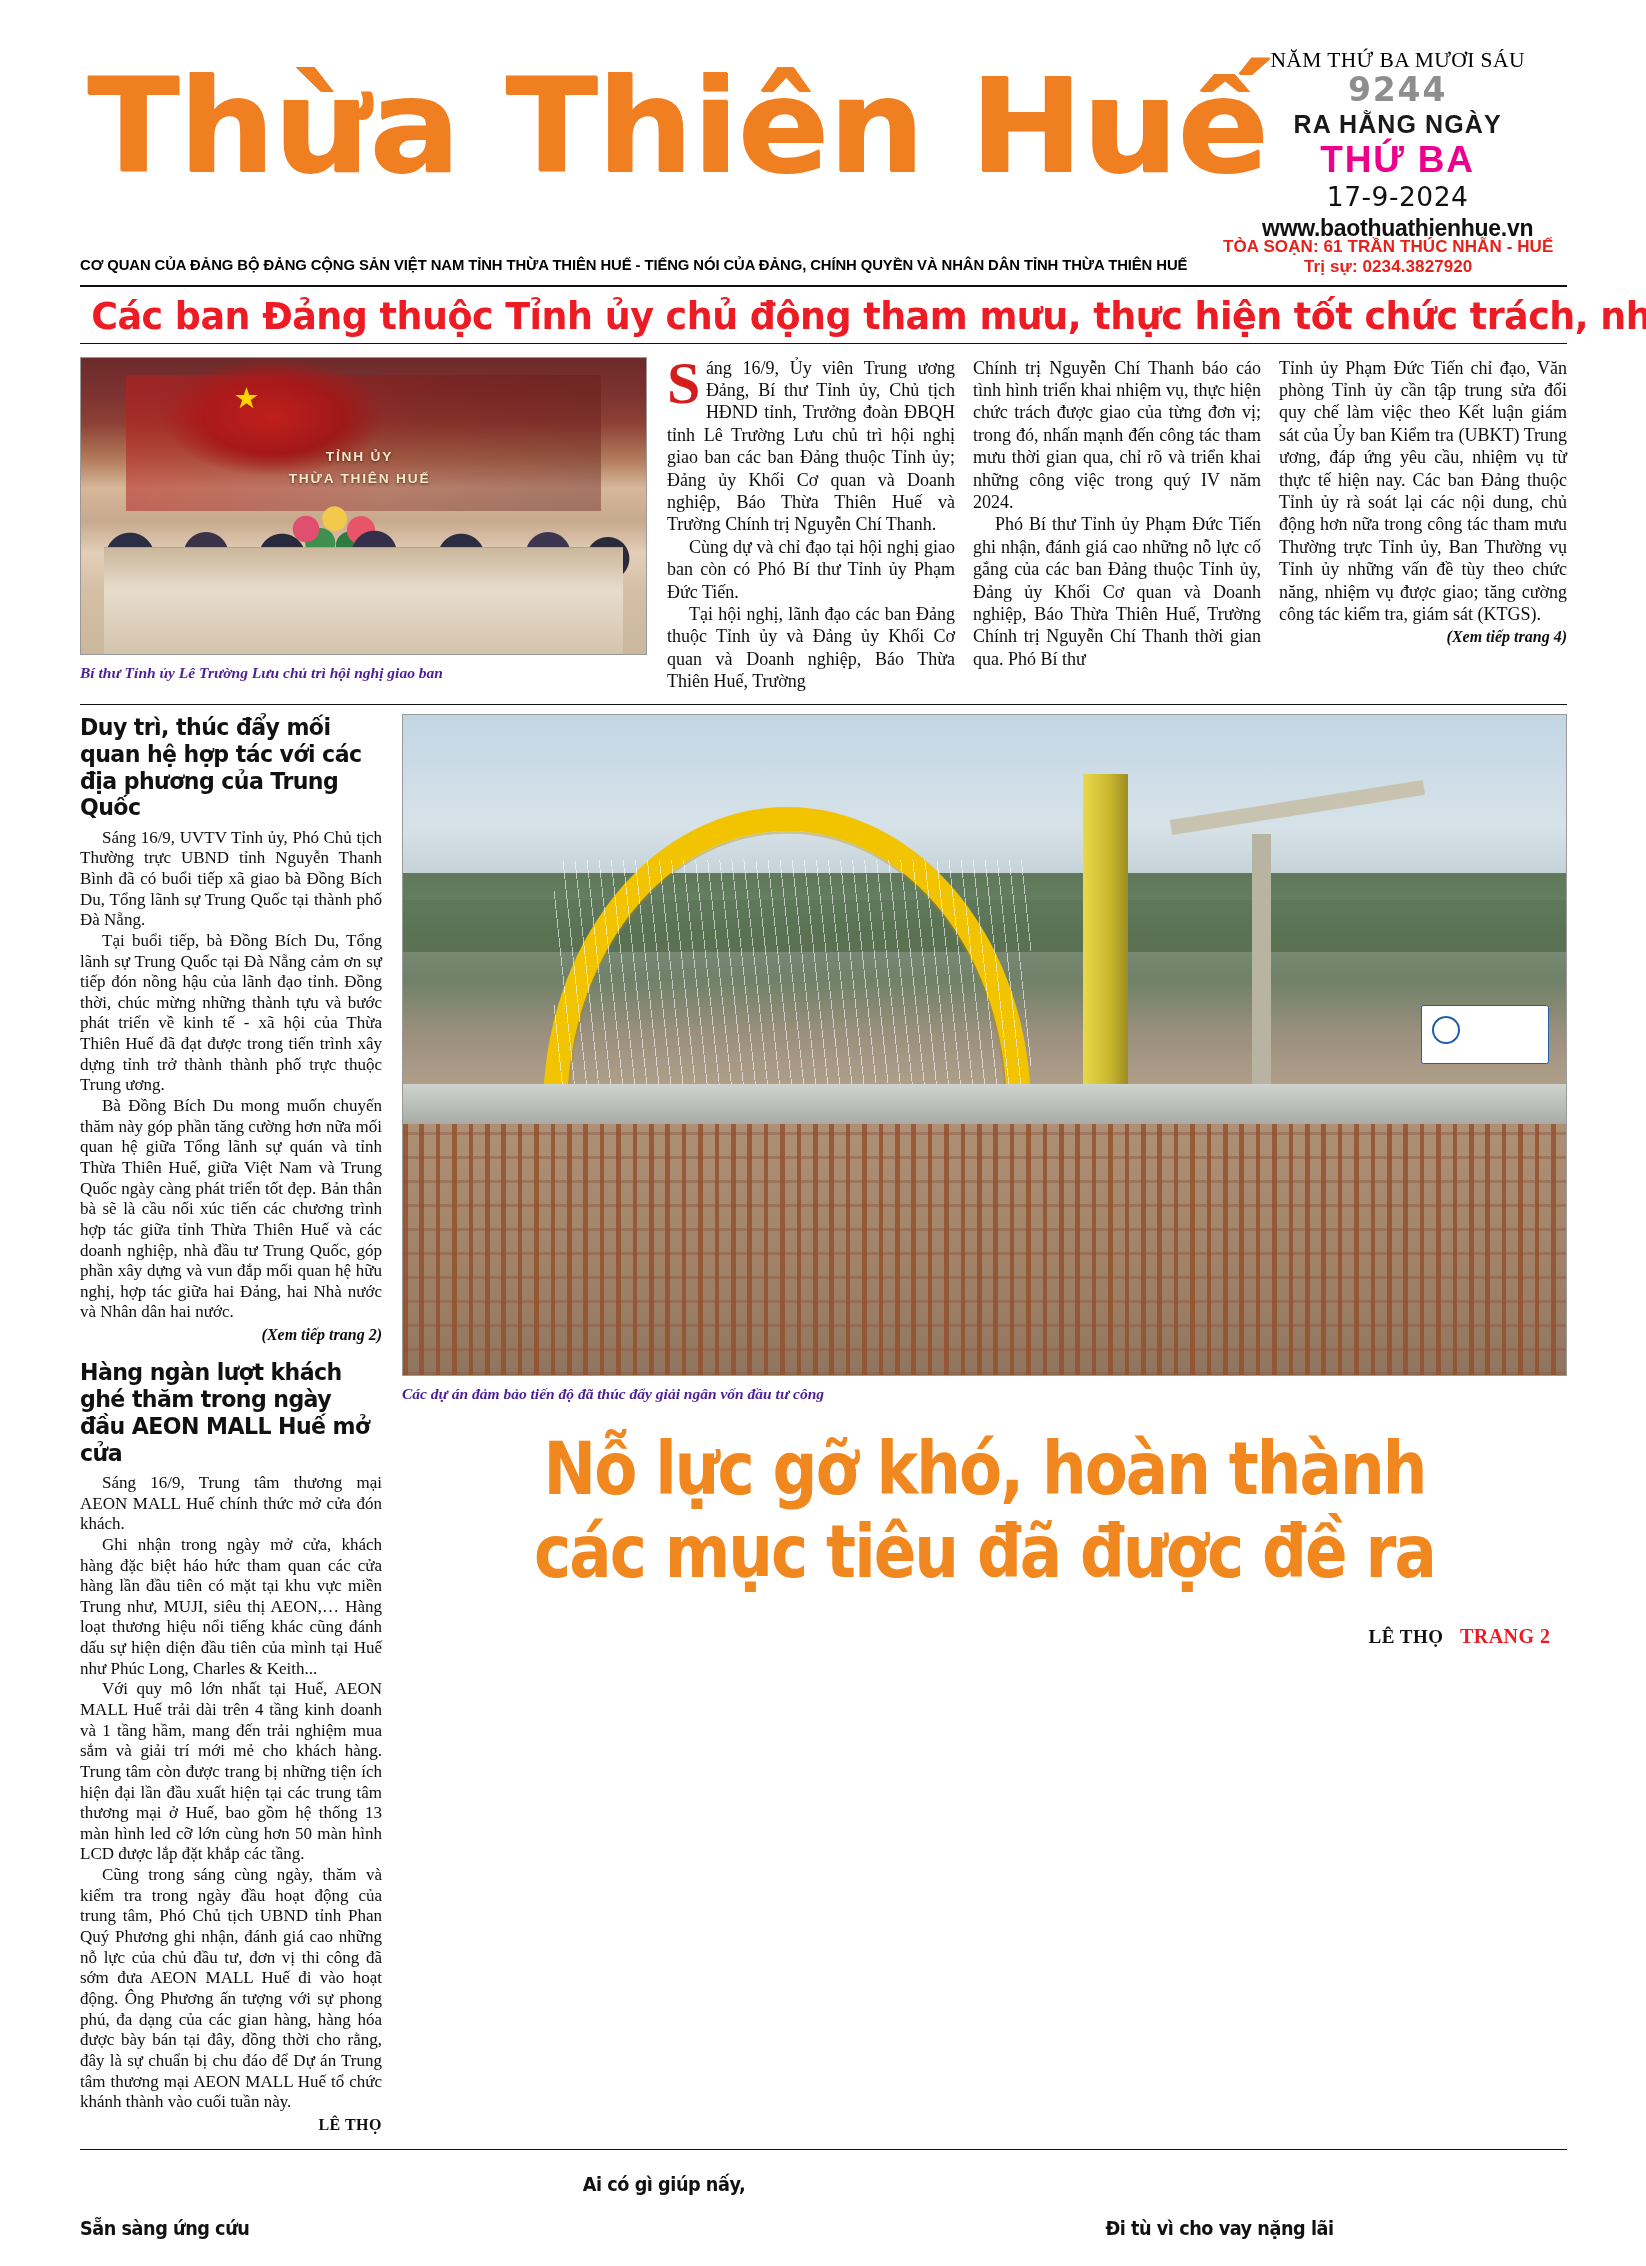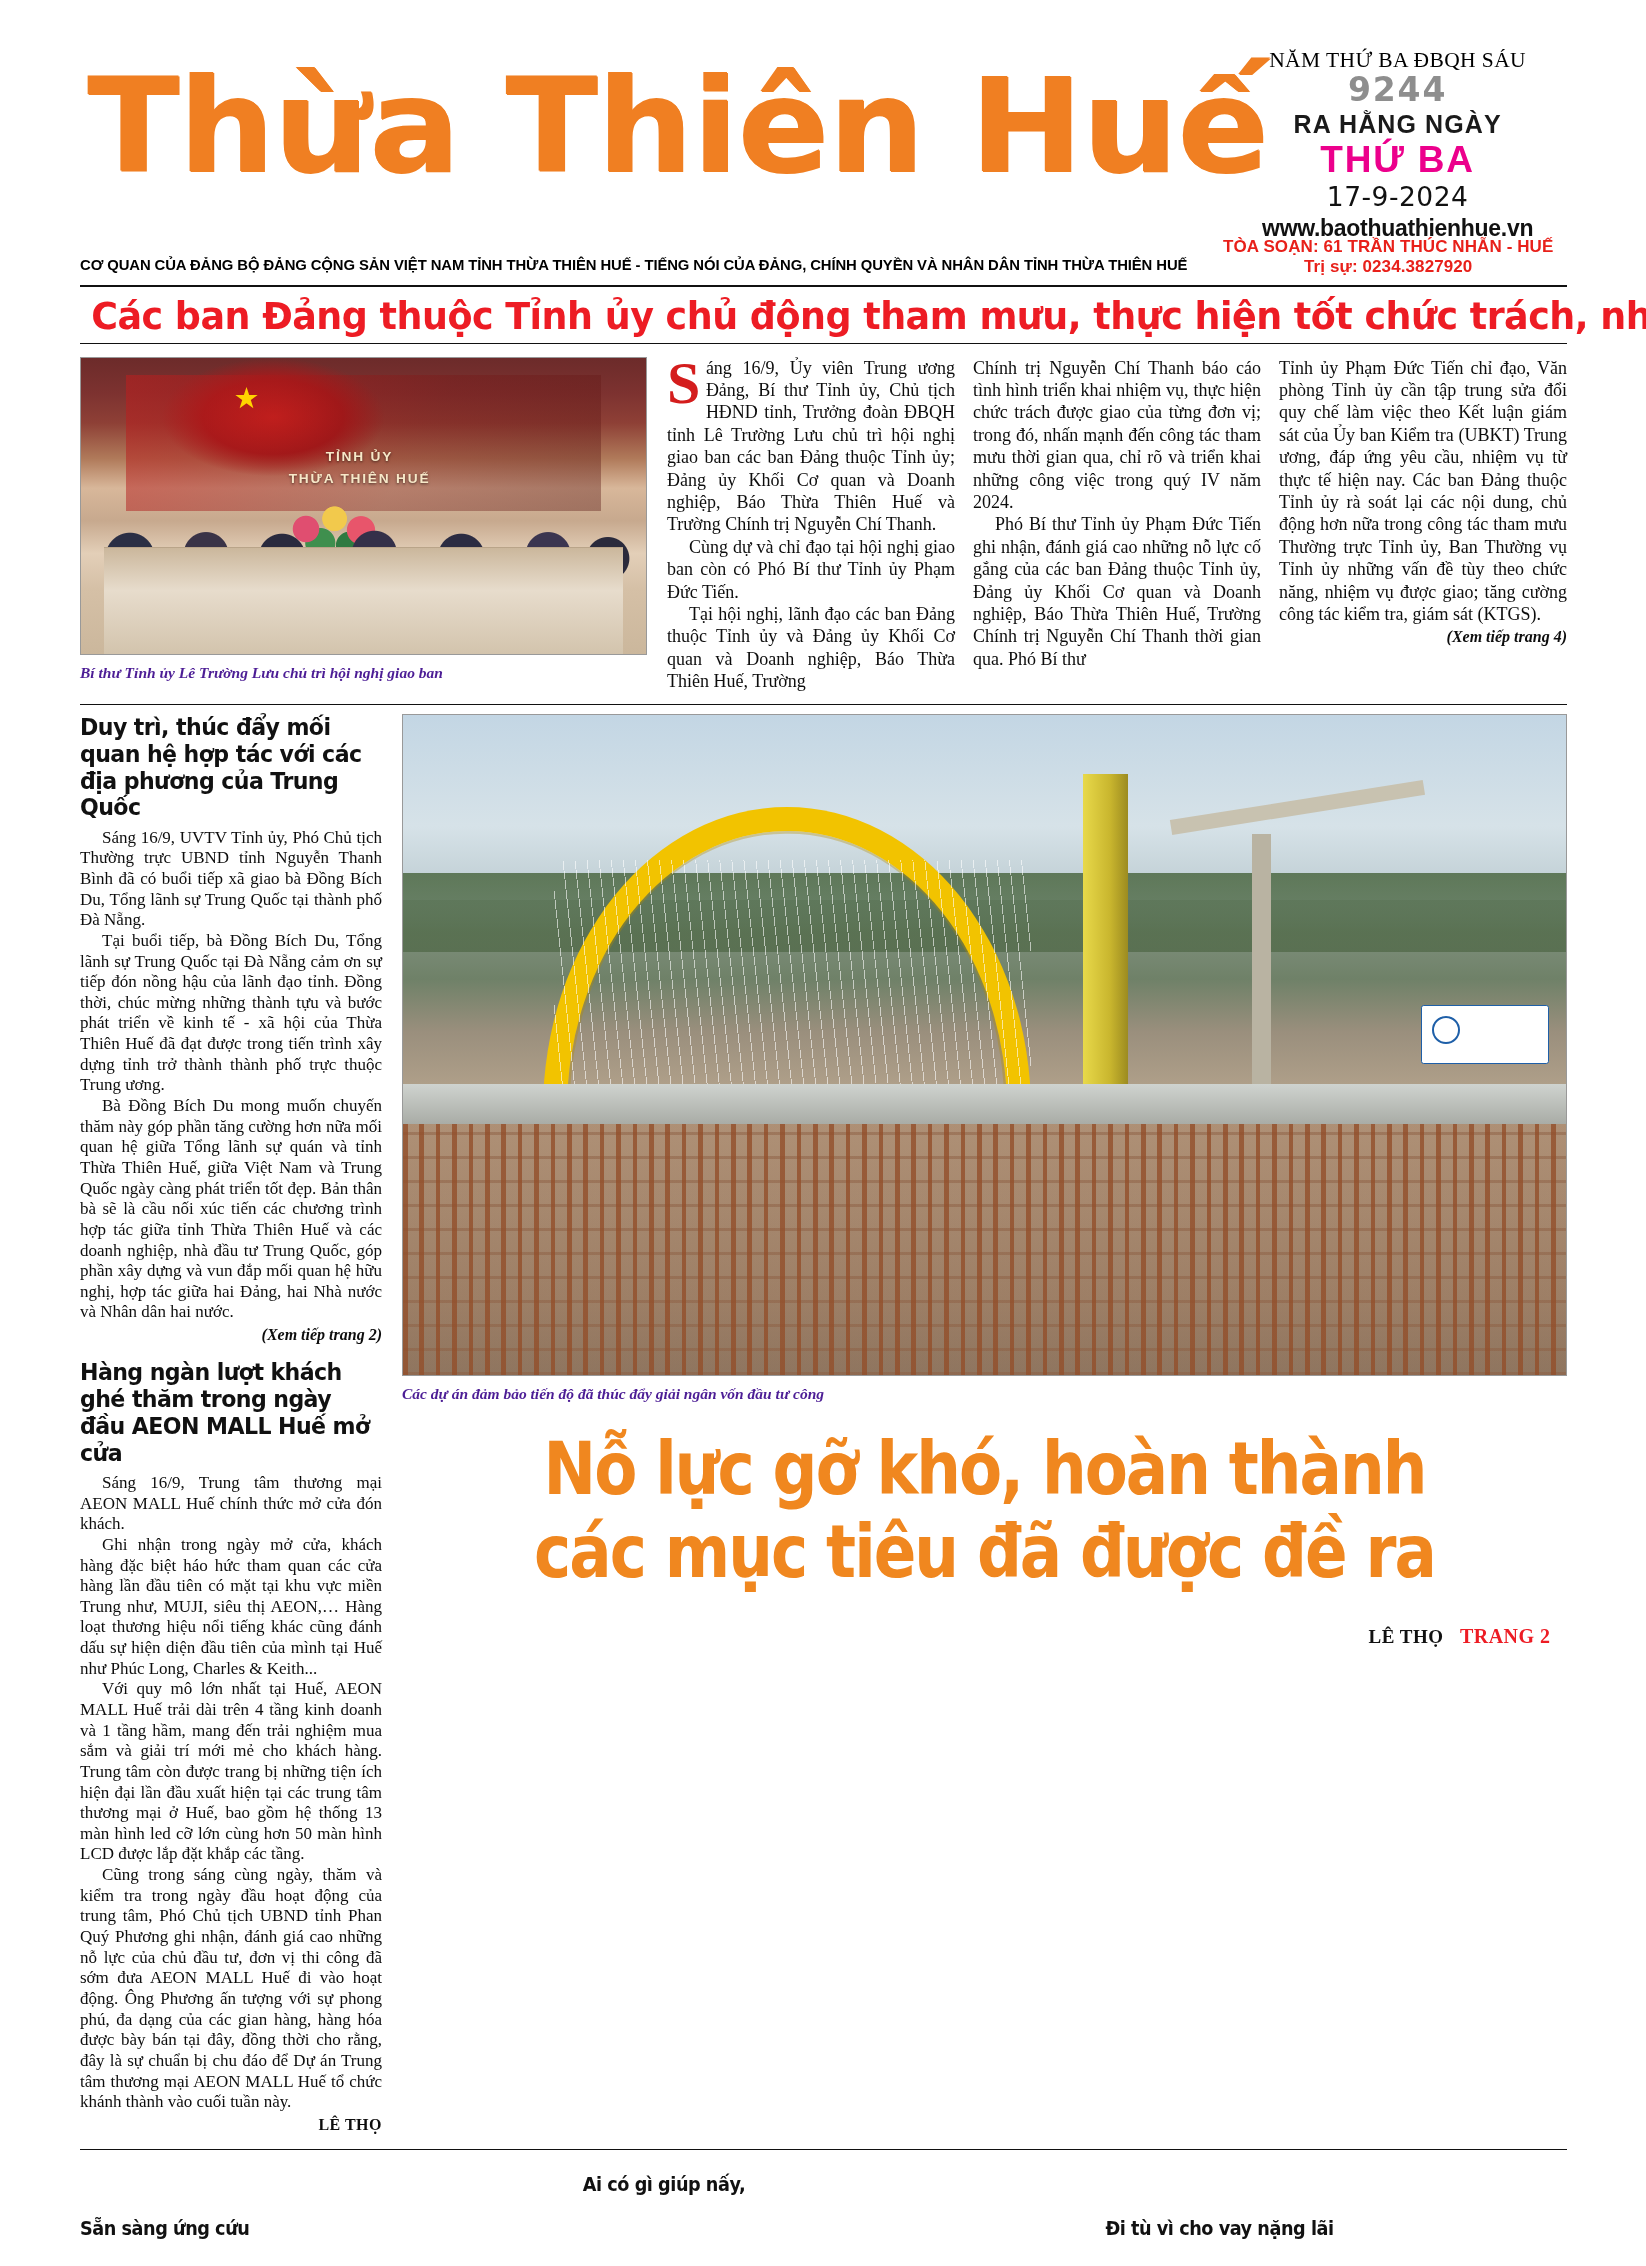--- a/index.html
+++ b/index.html
@@ -442,21 +442,21 @@
   .teaser-t3 { padding-top: 44px; padding-left: 37px; }
 </style>
 </head>
 <body>
 
 <div class="page">
 
   <div class="masthead">
     <div class="masthead-title">Thừa Thiên Huế</div>
     <div class="masthead-right">
-      <div class="mr-year">NĂM THỨ BA ĐBQH SÁU</div>
+      <div class="mr-year">NĂM THỨ BA MƯƠI SÁU</div>
       <div class="mr-issue">9244</div>
       <div class="mr-daily">RA HẰNG NGÀY</div>
       <div class="mr-weekday">THỨ BA</div>
       <div class="mr-date">17-9-2024</div>
       <div class="mr-web">www.baothuathienhue.vn</div>
     </div>
   </div>
 
   <div class="tagline-row">
     <div class="tagline">CƠ QUAN CỦA ĐẢNG BỘ ĐẢNG CỘNG SẢN VIỆT NAM TỈNH THỪA THIÊN HUẾ - TIẾNG NÓI CỦA ĐẢNG, CHÍNH QUYỀN VÀ NHÂN DÂN TỈNH THỪA THIÊN HUẾ</div>

